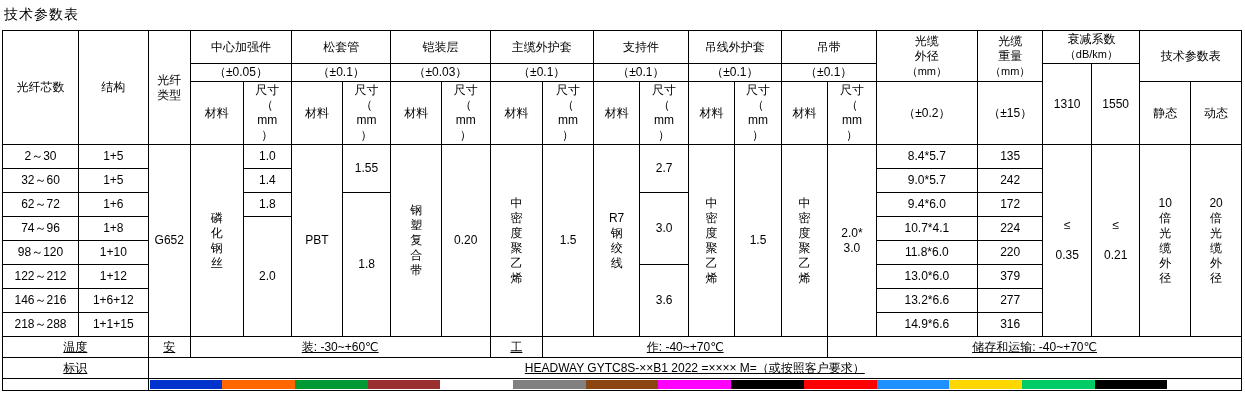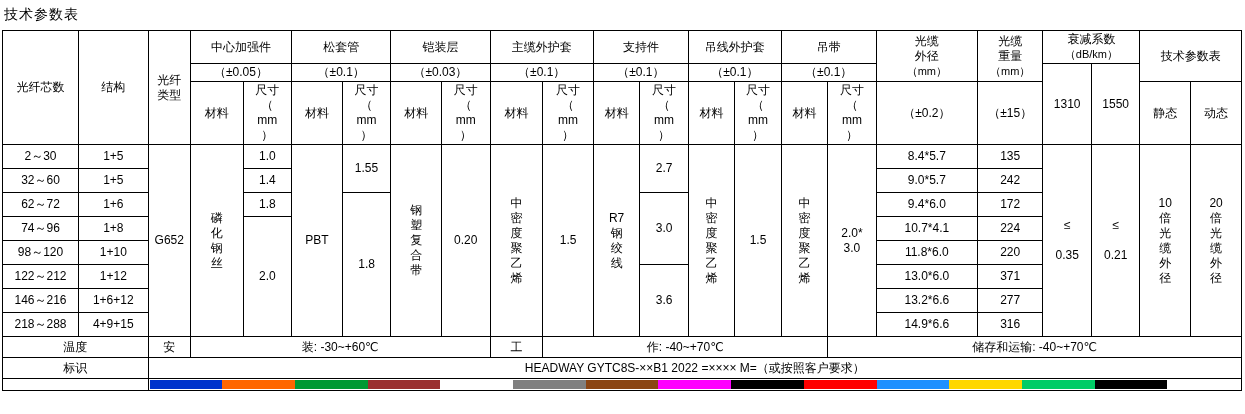--- a/index.html
+++ b/index.html
@@ -37,21 +37,21 @@
   }
   .hdr{font-size:12px;}
   .small{font-size:11px;}
   .colorbar{
     display:flex;
     width:100%;
     height:9px;
   }
   .colorbar span{flex:1 1 auto;display:block;height:100%;}
   td.cb-cell{padding:0;border:1px solid #000;}
-  .lbl-row td{height:18px;}
+  .lbl-row td{height:18px;text-decoration:underline;}
   .mark-text{font-size:12px;}
   .align-l{text-align:left;padding-left:6px;}
 </style>
 </head>
 <body>
 
 <div class="doc-title">技术参数表</div>
 
 <table class="param">
   <colgroup>
@@ -204,33 +204,33 @@
     <td>1+10</td>
     <td>11.8*6.0</td>
     <td>220</td>
   </tr>
 
   <tr style="height:24px">
     <td>122～212</td>
     <td>1+12</td>
     <td rowspan="3">3.6</td>
     <td>13.0*6.0</td>
-    <td>371</td>
+    <td>379</td>
   </tr>
 
   <tr style="height:24px">
     <td>146～216</td>
     <td>1+6+12</td>
     <td>13.2*6.6</td>
     <td>277</td>
   </tr>
 
   <tr style="height:24px">
     <td>218～288</td>
-    <td>4+9+15</td>
+    <td>1+1+15</td>
     <td>14.9*6.6</td>
     <td>316</td>
   </tr>
 
   <tr class="lbl-row">
     <td colspan="2">温度</td>
     <td>安</td>
     <td colspan="6" class="align-l">装: -30~+60℃</td>
     <td>工</td>
     <td colspan="6" class="align-l">作: -40~+70℃</td>

